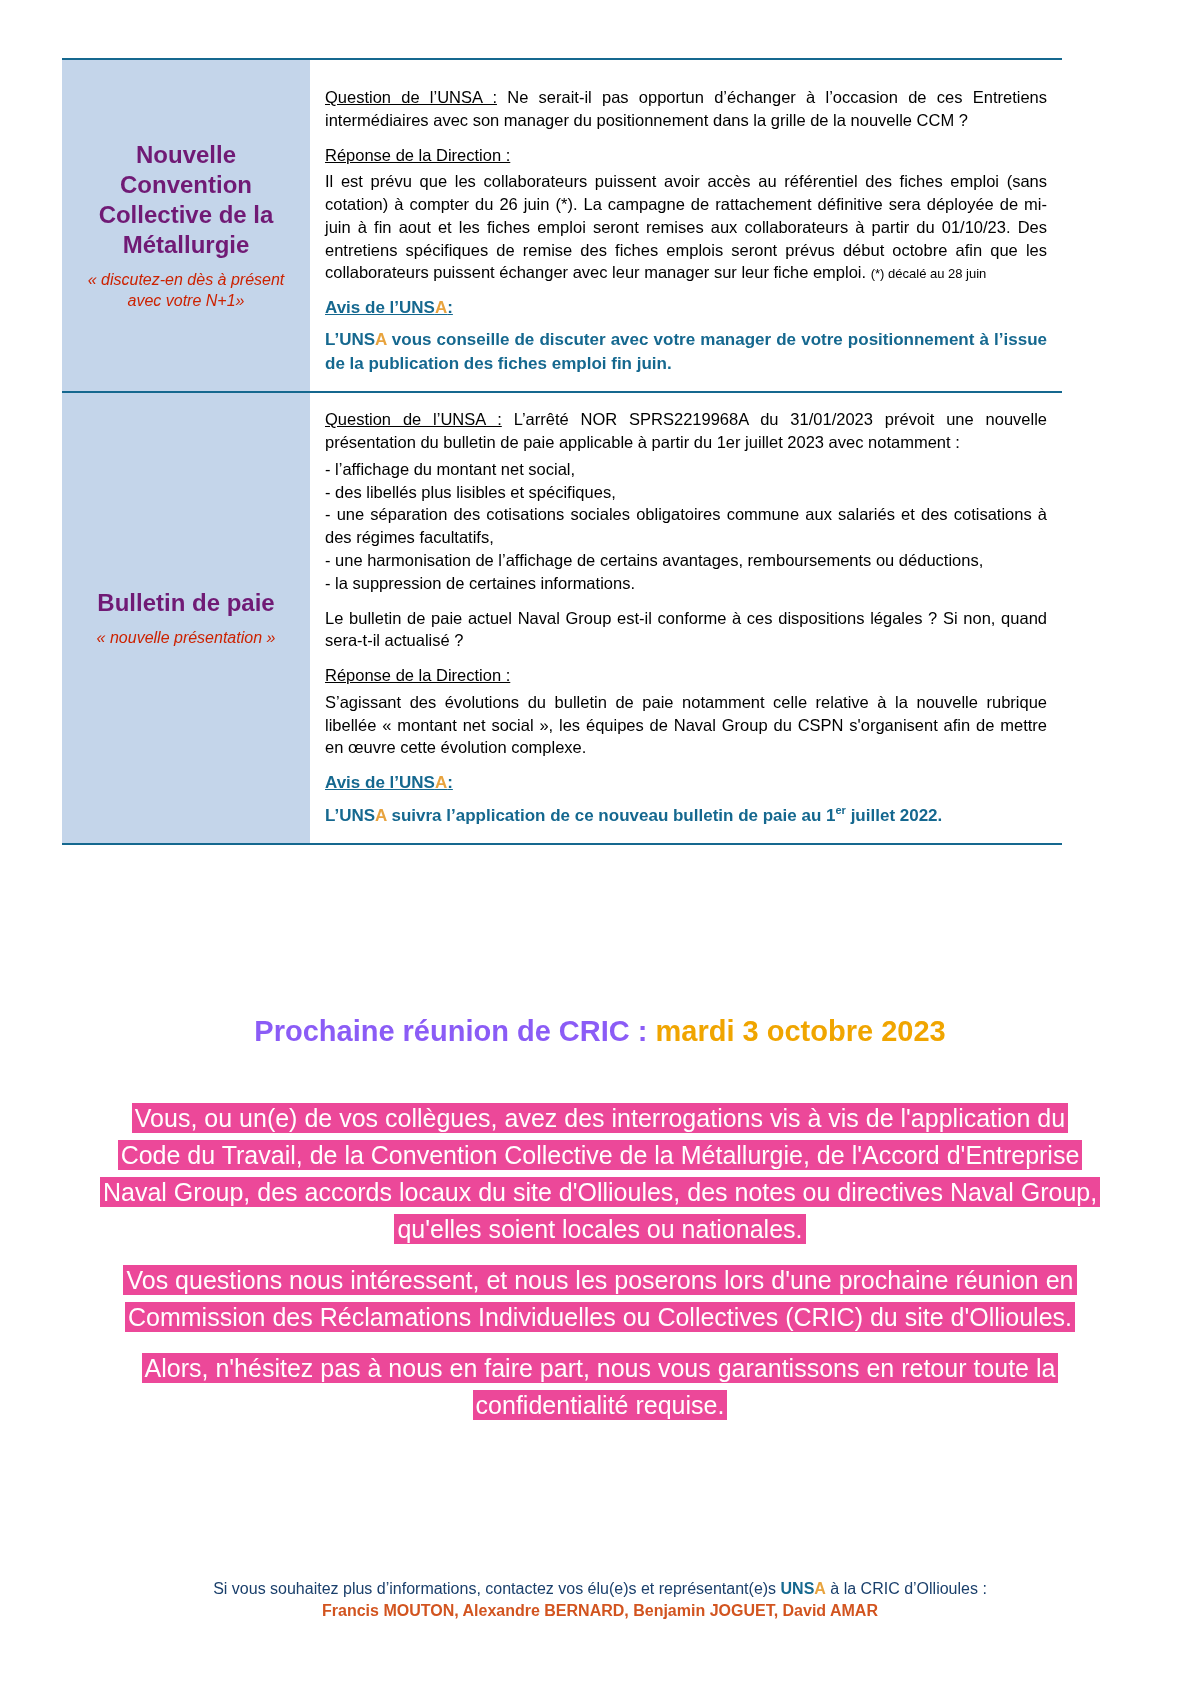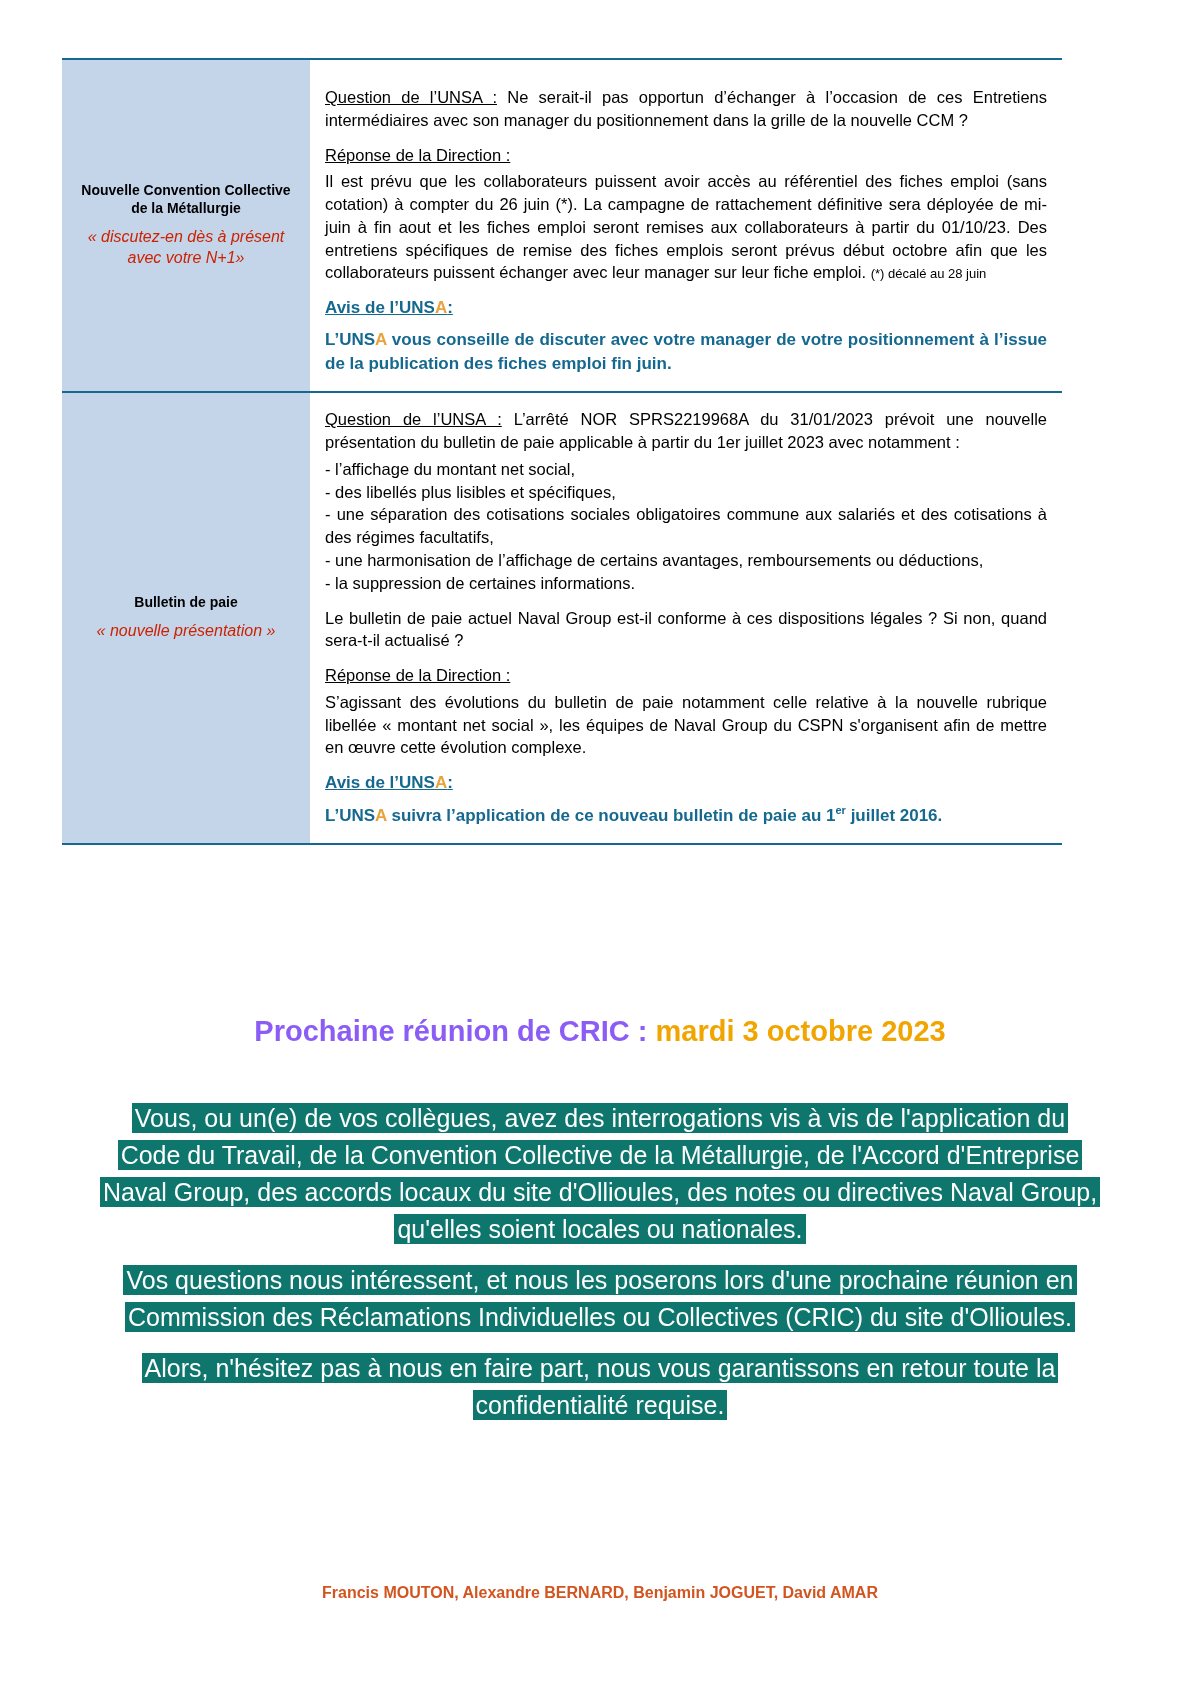--- a/index.html
+++ b/index.html
@@ -38,23 +38,23 @@
     background: #c4d5ea;
     text-align: center;
     padding: 20px 10px 20px 10px;
     border-top: 2px solid #15688f;
     border-bottom: 2px solid #15688f;
   }
   .cat-cell.mid {
     vertical-align: middle;
   }
   .cat-title {
-    color: #000000;
-    font-weight: bold;
-    font-size: 14px;
+    color: #701a75;
+    font-weight: bold;
+    font-size: 24px;
     line-height: 1.25;
   }
   .cat-sub {
     color: #cc2200;
     font-style: italic;
     font-size: 16px;
     line-height: 1.3;
     margin-top: 10px;
   }
   .content-cell {
@@ -131,21 +131,21 @@
   }
   .teal-block p {
     margin: 0 0 14px 0;
     font-size: 25px;
     line-height: 1.48;
     color: #ffffff;
     font-weight: normal;
   }
   .teal-block p:last-child { margin-bottom: 0; }
   .teal-block span.hl {
-    background: #0f766e;
+    background: #ec4899;
     box-decoration-break: clone;
     -webkit-box-decoration-break: clone;
     padding: 1px 3px;
   }
   .gap { height: 12px; }
 
   
   .footer {
     position: absolute;
     left: 0;
@@ -219,35 +219,38 @@
           <div class="gap"></div>
           <p class="block">Le bulletin de paie actuel Naval Group est-il conforme à ces dispositions légales ? Si non, quand sera-t-il actualisé ?</p>
           <p class="block tight">
             <span class="q-label">Réponse de la Direction :</span>
           </p>
           <p class="block">S’agissant des évolutions du bulletin de paie notamment celle relative à la nouvelle rubrique libellée « montant net social », les équipes de Naval Group du CSPN s'organisent afin de mettre en œuvre cette évolution complexe.</p>
           <p class="avis">
             <span>Avis de l’</span><span class="uns">UNS</span><span class="a">A</span><span>:</span>
           </p>
           <p class="avis-text">
-            <span>L’</span><span class="uns">UNS</span><span class="a">A</span><span> suivra l’application de ce nouveau bulletin de paie au 1</span><sup>er</sup><span> juillet 2016.</span>
+            <span>L’</span><span class="uns">UNS</span><span class="a">A</span><span> suivra l’application de ce nouveau bulletin de paie au 1</span><sup>er</sup><span> juillet 2022.</span>
           </p>
         </td>
       </tr>
     </tbody>
   </table>
 
   <div class="next-meeting">
     <span class="red">Prochaine réunion de CRIC :</span>
     <span class="orange">mardi 3 octobre 2023</span>
   </div>
 
   <div class="teal-block">
     <p><span class="hl">Vous, ou un(e) de vos collègues, avez des interrogations vis à vis de l'application du Code du Travail, de la Convention Collective de la Métallurgie, de l'Accord d'Entreprise Naval Group, des accords locaux du site d'Ollioules,  des notes ou directives Naval Group, qu'elles soient locales ou nationales.</span></p>
     <p><span class="hl">Vos questions nous intéressent, et nous les poserons lors d'une prochaine réunion en Commission des Réclamations Individuelles ou Collectives (CRIC) du site d'Ollioules.</span></p>
     <p><span class="hl">Alors, n'hésitez pas à nous en faire part, nous vous garantissons en retour toute la confidentialité requise.</span></p>
   </div>
 
   <div class="footer">
+    <div class="line1">
+      <span>Si vous souhaitez plus d’informations, contactez vos élu(e)s et représentant(e)s </span><span class="uns">UNS</span><span class="a">A</span><span> à la CRIC d’Ollioules :</span>
+    </div>
     <div class="line2">Francis MOUTON, Alexandre BERNARD, Benjamin JOGUET, David AMAR</div>
   </div>
 
 </div>
 
 </body></html>

